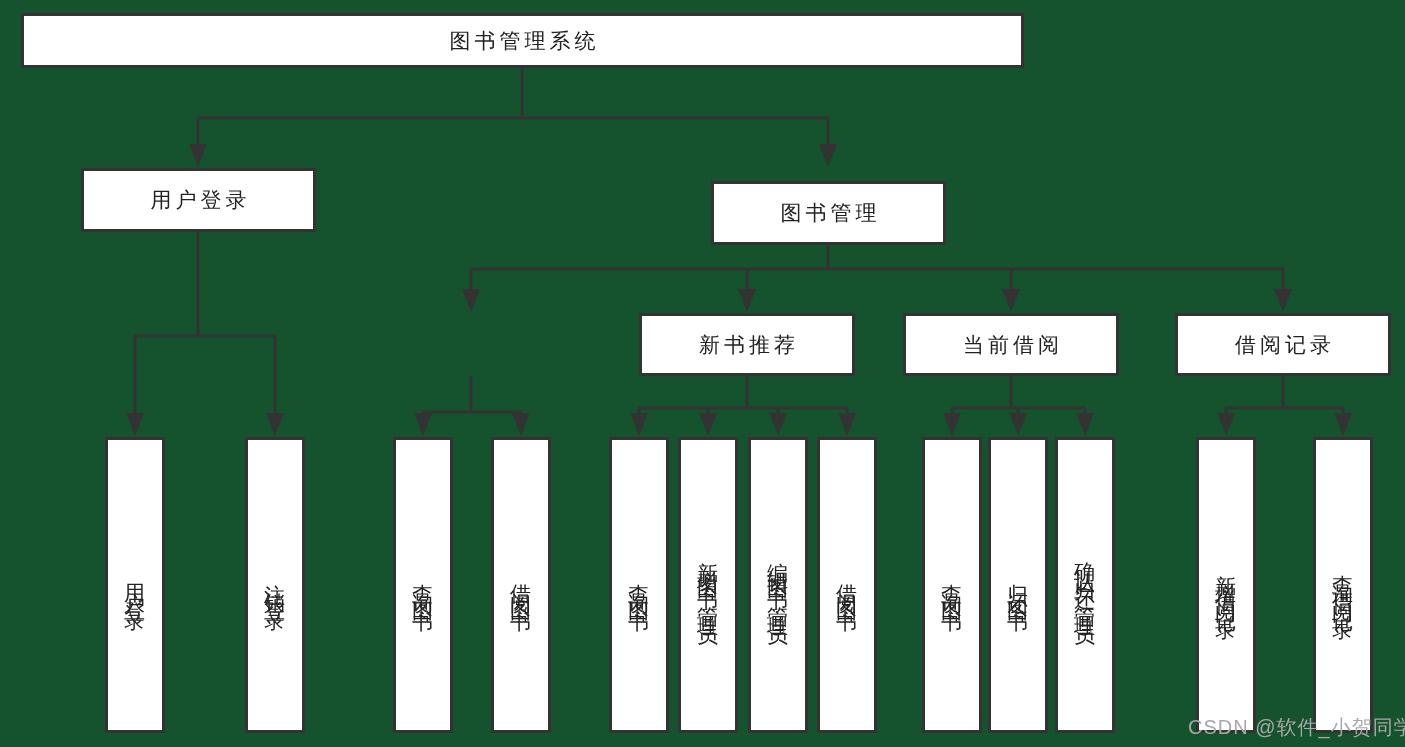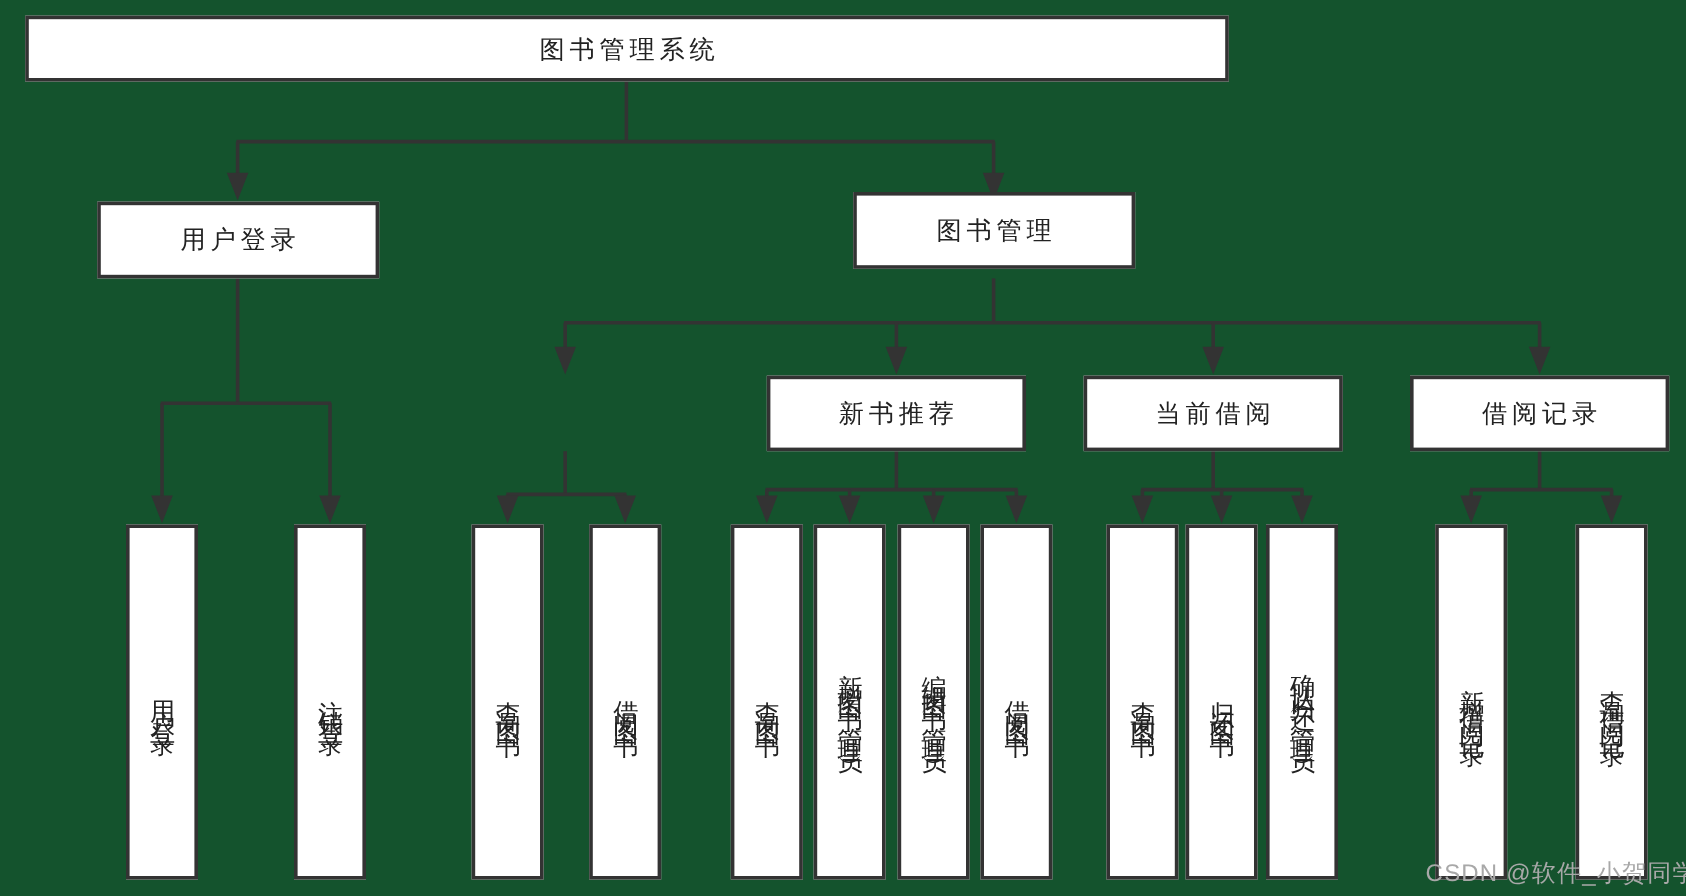--- a/index.html
+++ b/index.html
@@ -29,21 +29,21 @@
   }
   .v-box{
     writing-mode:vertical-rl;
     font-size:21px;
     letter-spacing:9px;
     line-height:1;
     text-align:center;
   }
   .root{left:21px;top:13px;width:1003px;height:55px;}
   .lvl2a{left:81px;top:168px;width:235px;height:64px;}
-  .lvl2b{left:711px;top:160px;width:235px;height:64px;}
+  .lvl2b{left:711px;top:181px;width:235px;height:64px;}
   .lvl3{top:313px;width:216px;height:63px;}
   .lvl3a{left:363px;}
   .lvl3b{left:639px;}
   .lvl3c{left:903px;text-align:center;}
   .lvl3d{left:1175px;}
   .leaf{top:437px;width:60px;height:296px;}
   .watermark{
     position:absolute;
     left:1188px;top:714px;
     font-size:20px;

